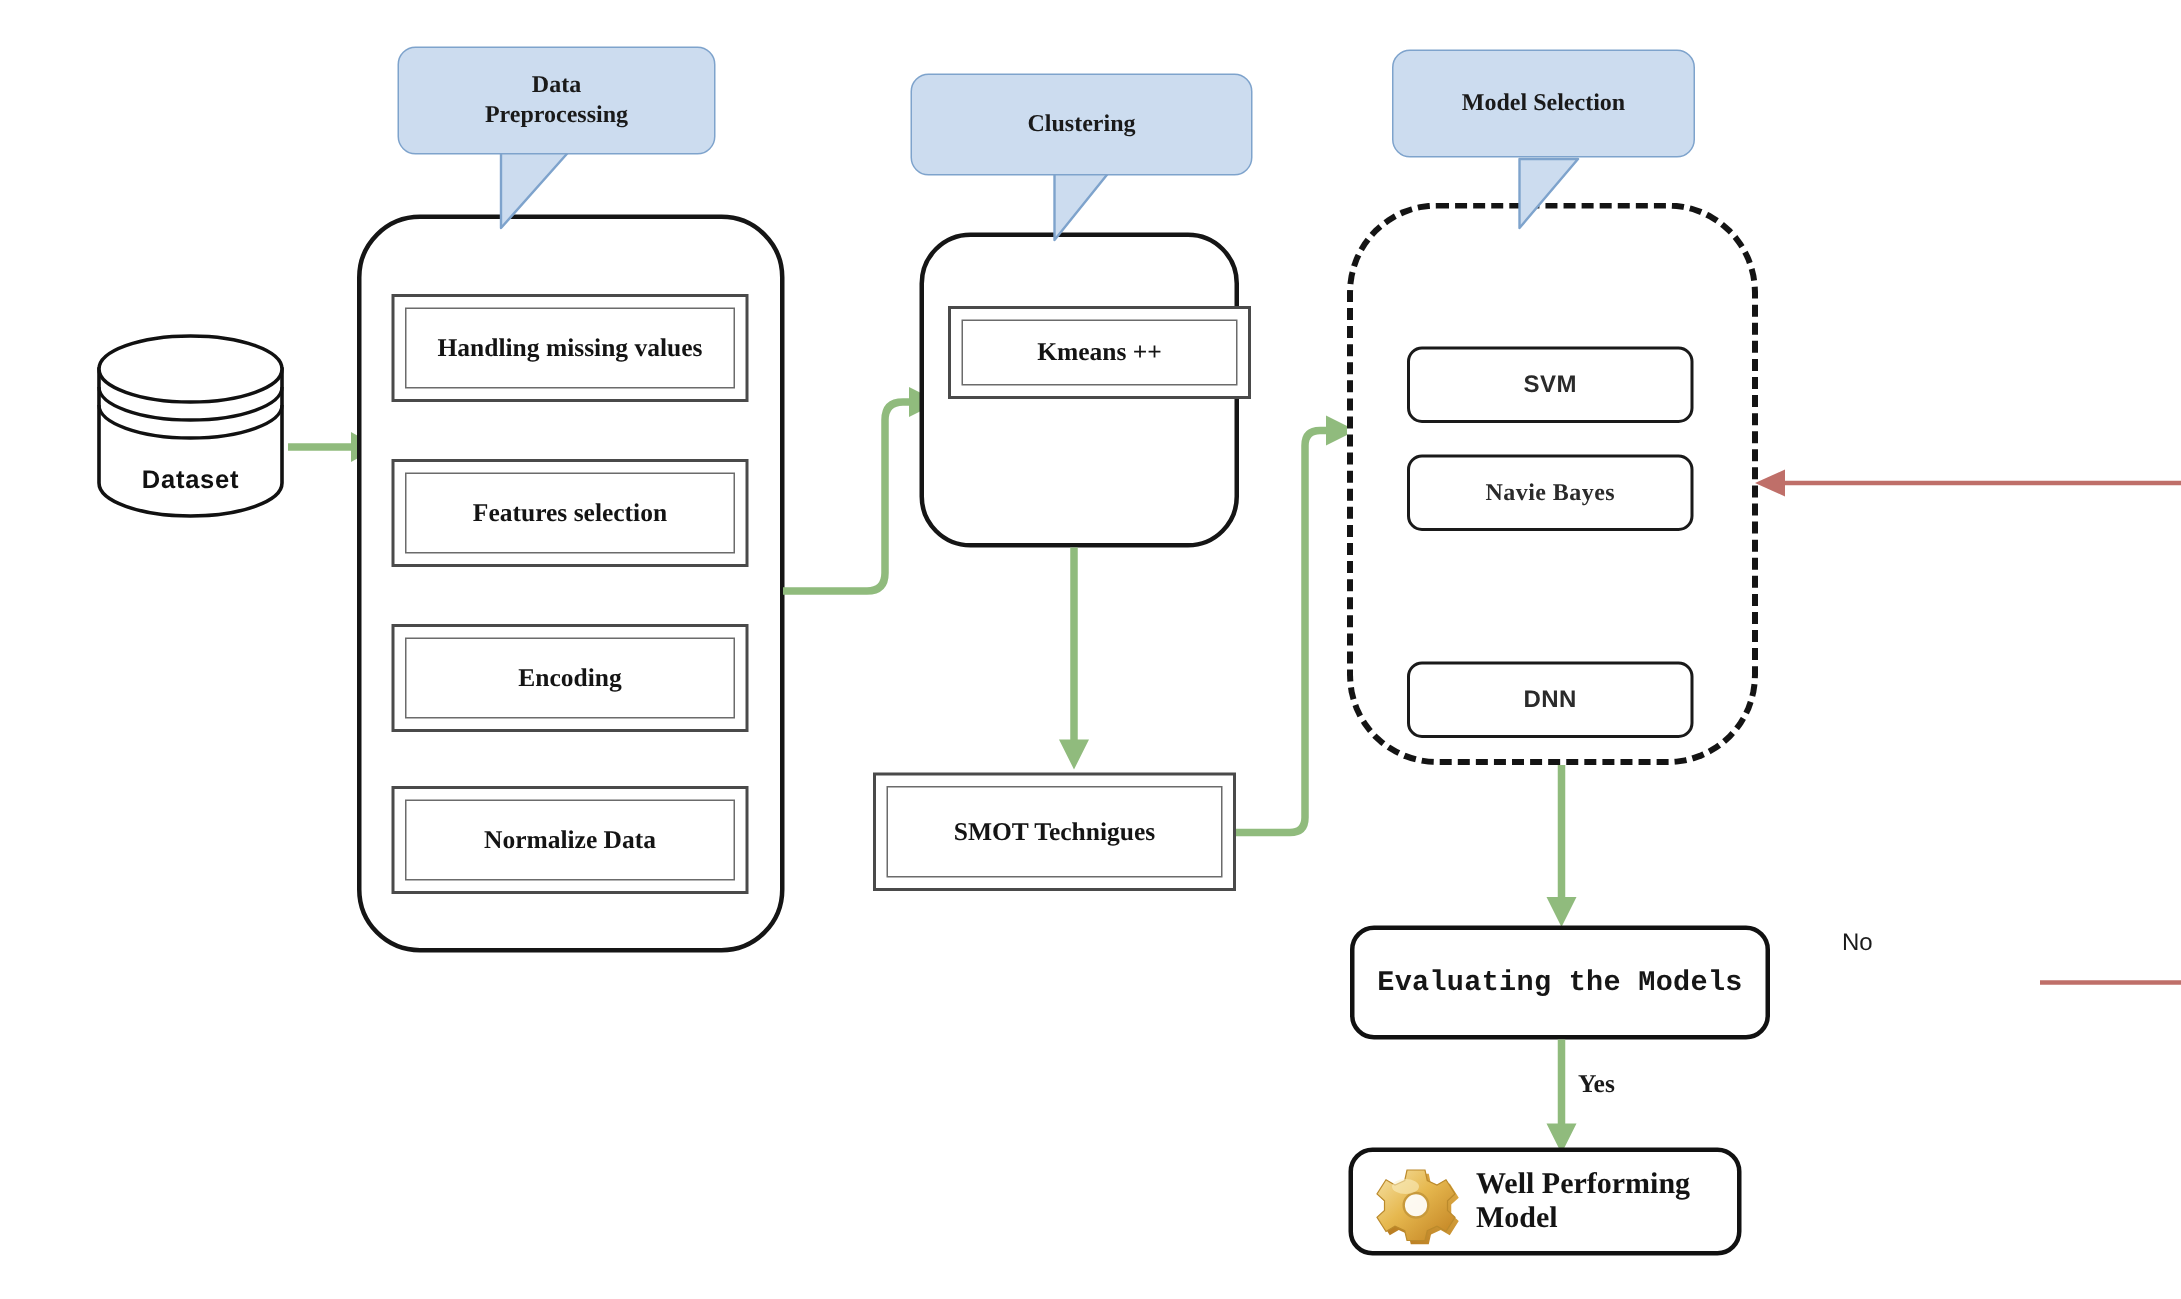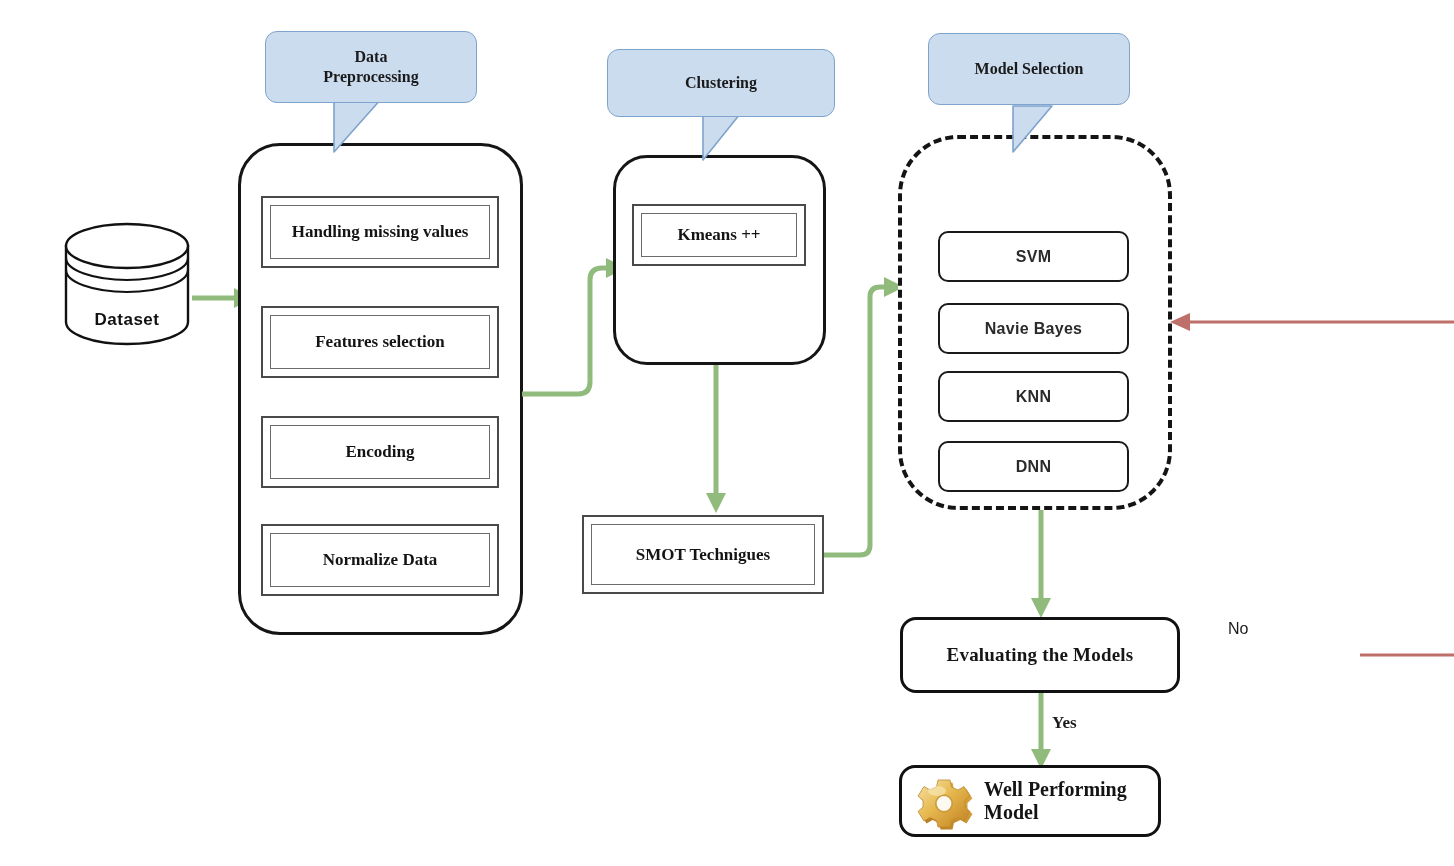--- a/index.html
+++ b/index.html
@@ -76,21 +76,21 @@
   }
 
   
   .round-box{
     border:3px solid #111111;
     border-radius:16px;
     background:#ffffff;
     display:flex;align-items:center;justify-content:center;
   }
   .eval-label{
-    font-family:Liberation Serif, serif;
+    font-family:Liberation Mono, monospace;
     font-weight:bold;font-size:19px;color:#161616;
     letter-spacing:.2px;
   }
   .final-label{
     font-family:"Liberation Serif", serif;
     font-weight:bold;font-size:20px;color:#141414;
   }
   .edge-label{
     font-family:"Liberation Sans", sans-serif;
     font-size:16px;color:#1a1a1a;
@@ -161,21 +161,21 @@
   <div class="abs dbox-outer" style="left:261px;top:524px;width:238px;height:72px;">
     <div class="dbox-inner">Normalize Data</div>
   </div>
 
   <svg class="abs" style="left:520px;top:250px;width:110px;height:160px;">
     <path d="M2,144 L58,144 Q70,144 70,132 L70,30 Q70,18 82,18 L92,18" fill="none" stroke="#90bb7d" stroke-width="5" stroke-linecap="butt"></path>
     <path d="M86,8 L106,18 L86,28 Z" fill="#90bb7d"></path>
   </svg>
 
   <div class="abs proc-container small" style="left:613px;top:155px;width:213px;height:210px;"></div>
-  <div class="abs dbox-outer" style="left:632px;top:204px;width:174px;height:62px;">
+  <div class="abs dbox-outer" style="left:632px;top:204px;width:202px;height:62px;">
     <div class="dbox-inner">Kmeans ++</div>
   </div>
 
   <svg class="abs" style="left:700px;top:365px;width:32px;height:150px;">
     <line x1="16" y1="0" x2="16" y2="132" stroke="#90bb7d" stroke-width="5"></line>
     <path d="M6,128 L16,148 L26,128 Z" fill="#90bb7d"></path>
   </svg>
 
   <div class="abs dbox-outer" style="left:582px;top:515px;width:242px;height:79px;">
     <div class="dbox-inner">SMOT Technigues</div>
@@ -184,25 +184,22 @@
   <svg class="abs" style="left:822px;top:275px;width:90px;height:290px;">
     <path d="M2,280 L38,280 Q48,280 48,270 L48,22 Q48,12 58,12 L68,12" fill="none" stroke="#90bb7d" stroke-width="5"></path>
     <path d="M62,2 L82,12 L62,22 Z" fill="#90bb7d"></path>
   </svg>
 
   <div class="abs dashed-container" style="left:898px;top:135px;width:274px;height:375px;"></div>
 
   <div class="abs model-box" style="left:938px;top:231px;width:191px;height:51px;">
     <span>SVM</span>
   </div>
-  <div class="abs model-box" style="left:938px;top:303px;width:191px;height:51px;">
+  <div class="abs model-box" style="left:938px;top:303px;width:191px;height:51px;font-family:Liberation Serif, serif;">
     <span>Navie Bayes</span>
-  </div>
-  <div class="abs model-box" style="left:938px;top:371px;width:191px;height:51px;">
-    <span>KNN</span>
   </div>
   <div class="abs model-box" style="left:938px;top:441px;width:191px;height:51px;">
     <span>DNN</span>
   </div>
 
   <svg class="abs" style="left:1025px;top:510px;width:32px;height:110px;">
     <line x1="16" y1="0" x2="16" y2="92" stroke="#90bb7d" stroke-width="5"></line>
     <path d="M6,88 L16,108 L26,88 Z" fill="#90bb7d"></path>
   </svg>
 

